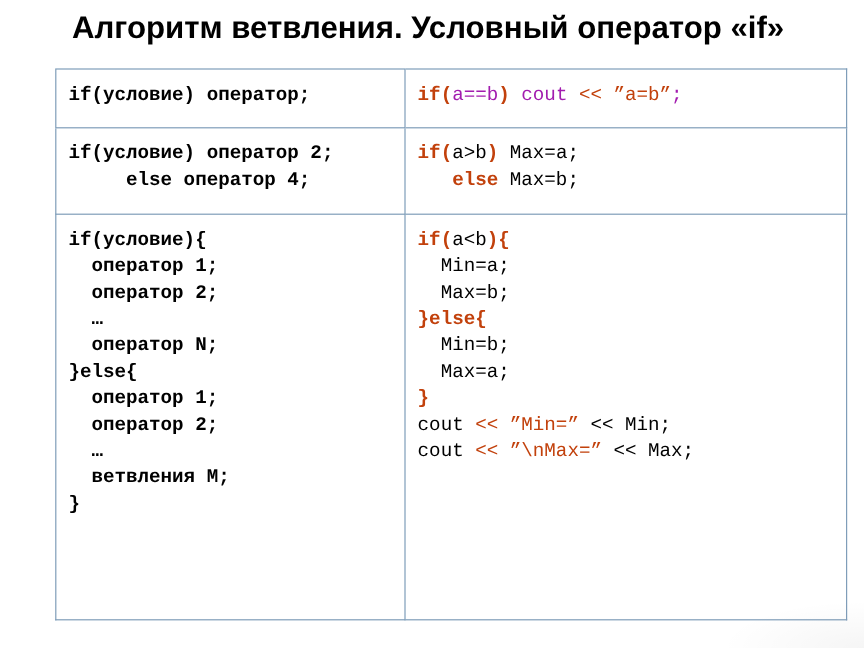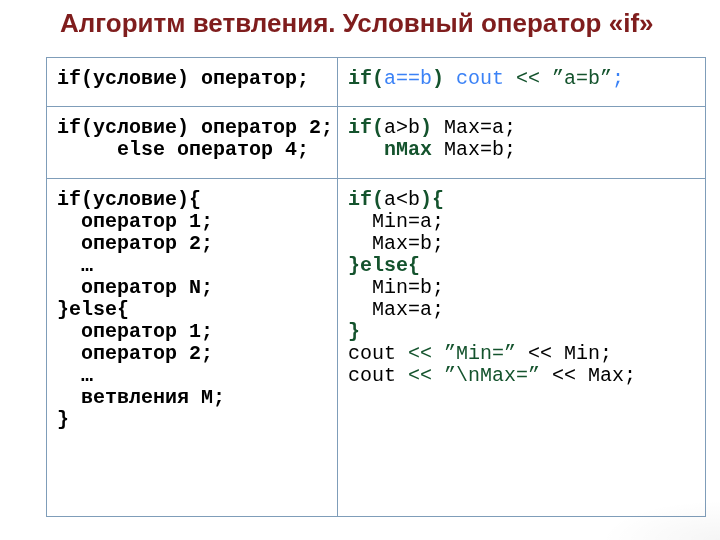--- a/index.html
+++ b/index.html
@@ -9,42 +9,42 @@
     height: 540px;
     background: #ffffff;
     font-family: Arial, sans-serif;
     overflow: hidden;
   }
   .title {
     font-family: "Arial Narrow", Arial, sans-serif;
     font-stretch: condensed;
     font-weight: bold;
     font-size: 26px;
-    color: #7f1d1d;
+    color: #000000;
     padding: 8px 0 18px 60px;
   }
   .grid {
     display: grid;
     grid-template-columns: 292px 368px;
     grid-template-rows: 50px 72px 338px;
     margin-left: 46px;
   }
   .cell {
     border: 1.5px solid #7F9DB9;
     padding: 10px 10px 18px 10px;
     font-family: "Courier New", monospace;
-    font-size: 20px;
+    font-size: 16px;
     line-height: 22px;
     color: #000000;
     white-space: pre;
     overflow: hidden;
   }
   .b { font-weight: bold; }
-  .green { color: #3b82f6; }
-  .blue { color: #14532d; }
+  .green { color: #a21caf; }
+  .blue { color: #c2410c; }
   .seg { display: inline; }
   
   .c01 { border-left: none; }
   .c10 { border-top: none; }
   .c11 { border-top: none; border-left: none; }
   .c20 { border-top: none; }
   .c21 { border-top: none; border-left: none; }
 
   
   .fold {
@@ -61,21 +61,21 @@
 <body>
 
 <div class="title">Алгоритм ветвления. Условный оператор «if»</div>
 
 <div class="grid">
   <div class="cell c00" id="cell-0-left"><span class="seg b">if(условие) оператор;</span></div>
   <div class="cell c01" id="cell-0-right"><span class="seg b blue">if(</span><span class="seg green">a==b</span><span class="seg b blue">)</span><span class="seg green"> cout </span><span class="seg blue">&lt;&lt; ”a=b”</span><span class="seg green">;</span></div>
   <div class="cell c10" id="cell-1-left"><span class="seg b">if(условие) оператор 2;</span>
 <span class="seg b">     else оператор 4;</span></div>
   <div class="cell c11" id="cell-1-right"><span class="seg b blue">if(</span><span class="seg ">a&gt;b</span><span class="seg b blue">)</span><span class="seg "> Max=a;</span>
-<span class="seg ">   </span><span class="seg b blue">nMax</span><span class="seg "> Max=b;</span></div>
+<span class="seg ">   </span><span class="seg b blue">else</span><span class="seg "> Max=b;</span></div>
   <div class="cell c20" id="cell-2-left"><span class="seg b">if(условие){</span>
 <span class="seg b">  оператор 1;</span>
 <span class="seg b">  оператор 2;</span>
 <span class="seg b">  …</span>
 <span class="seg b">  оператор N;</span>
 <span class="seg b">}else{</span>
 <span class="seg b">  оператор 1;</span>
 <span class="seg b">  оператор 2;</span>
 <span class="seg b">  …</span>
 <span class="seg b">  ветвления M;</span>

